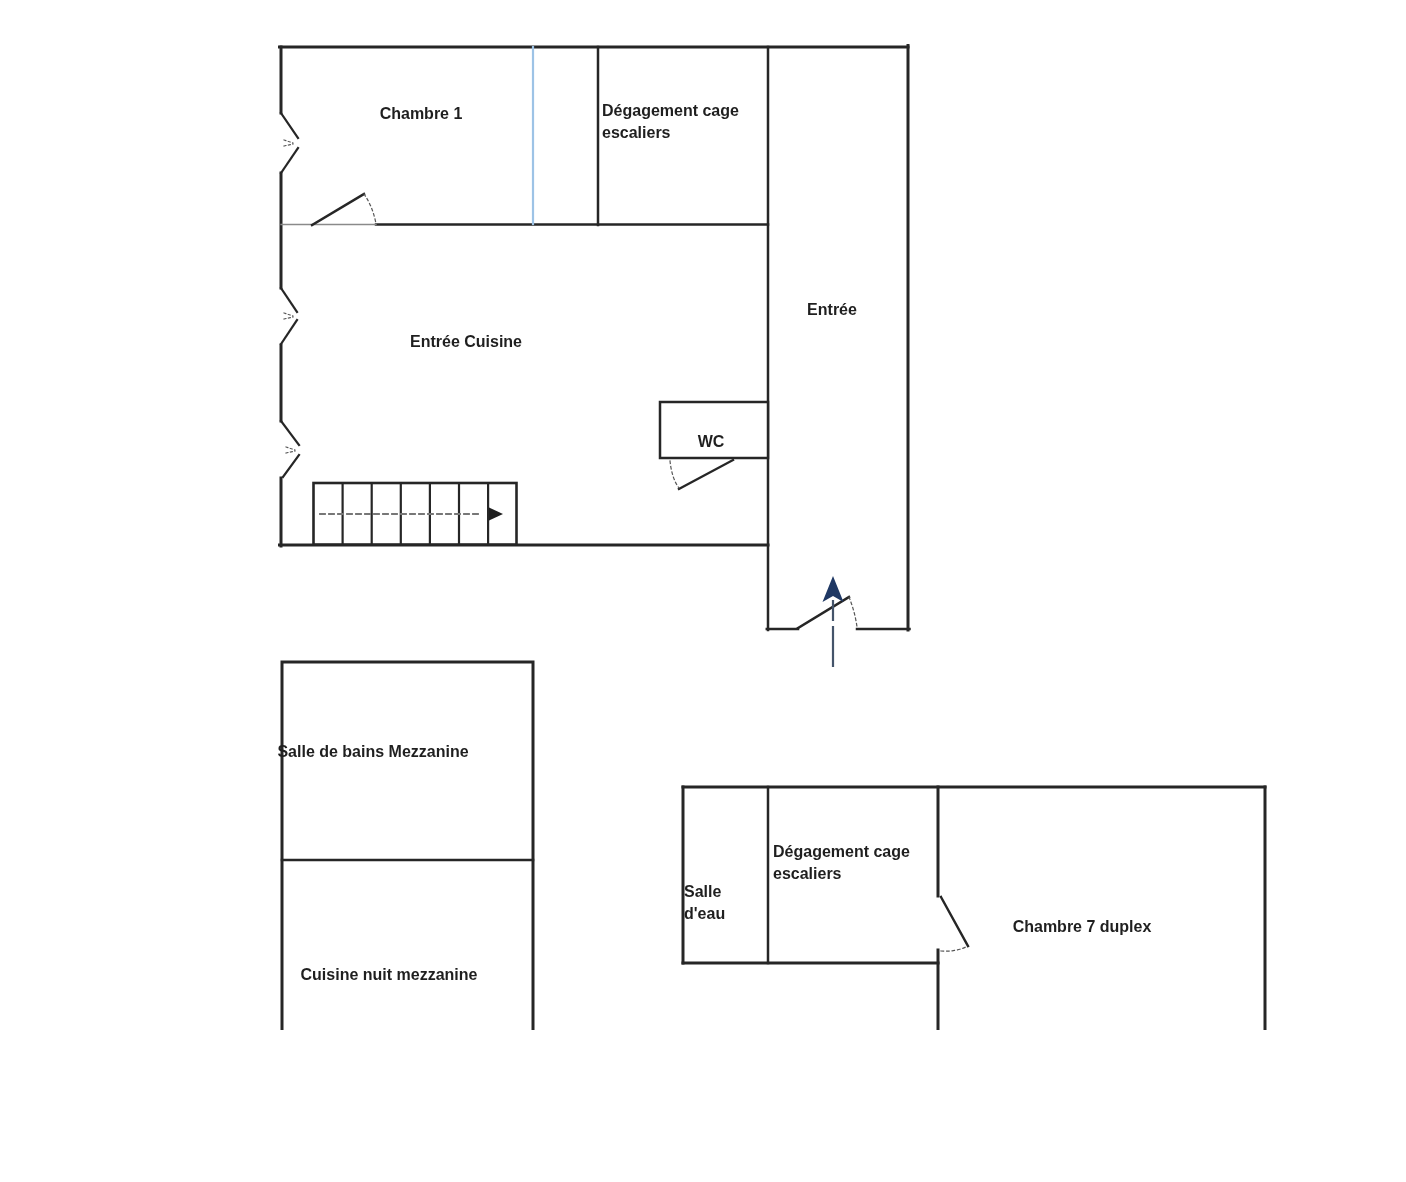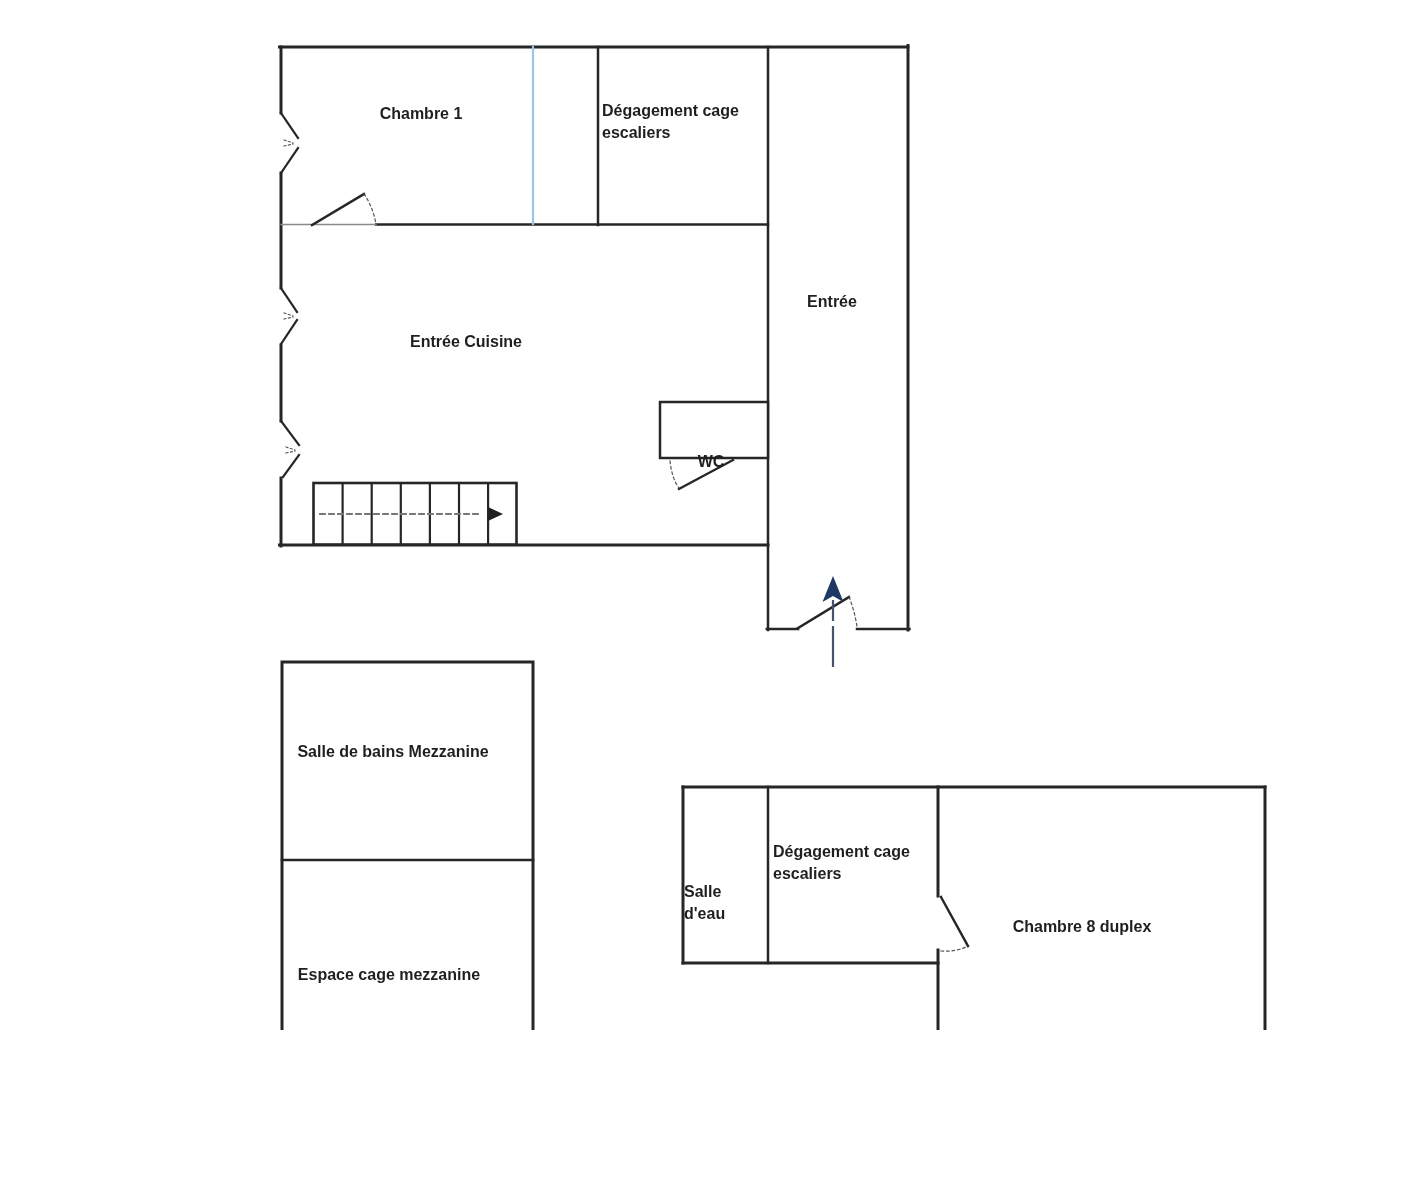--- a/index.html
+++ b/index.html
@@ -126,28 +126,28 @@
         <path d="M941,897 L968,946" stroke-width="2.4"></path>
         <path d="M941,951 Q955,952 966,947" stroke="#555" stroke-width="1.2" stroke-dasharray="2.5 3"></path>
       </g>
     </g>
   </svg>
 
   <div class="lbl center" style="left:421px;top:114px">Chambre 1</div>
 
   <div class="lbl wrap" style="left:602px;top:100px;width:155px">Dégagement cage escaliers</div>
 
-  <div class="lbl center" style="left:832px;top:302px">Entrée</div>
+  <div class="lbl center" style="left:832px;top:310px">Entrée</div>
 
   <div class="lbl center" style="left:466px;top:342px">Entrée Cuisine</div>
 
-  <div class="lbl center" style="left:711px;top:462px">WC</div>
+  <div class="lbl center" style="left:711px;top:442px">WC</div>
 
-  <div class="lbl center" style="left:393px;top:752px">Salle de bains Mezzanine</div>
+  <div class="lbl center" style="left:373px;top:752px">Salle de bains Mezzanine</div>
 
-  <div class="lbl center" style="left:389px;top:975px">Espace cage mezzanine</div>
+  <div class="lbl center" style="left:389px;top:975px">Cuisine nuit mezzanine</div>
 
   <div class="lbl wrap" style="left:684px;top:881px;width:58px">Salle d'eau</div>
 
   <div class="lbl wrap" style="left:773px;top:841px;width:160px">Dégagement cage escaliers</div>
 
-  <div class="lbl center" style="left:1082px;top:927px">Chambre 8 duplex</div>
+  <div class="lbl center" style="left:1082px;top:927px">Chambre 7 duplex</div>
 </div>
 
 </body></html>

